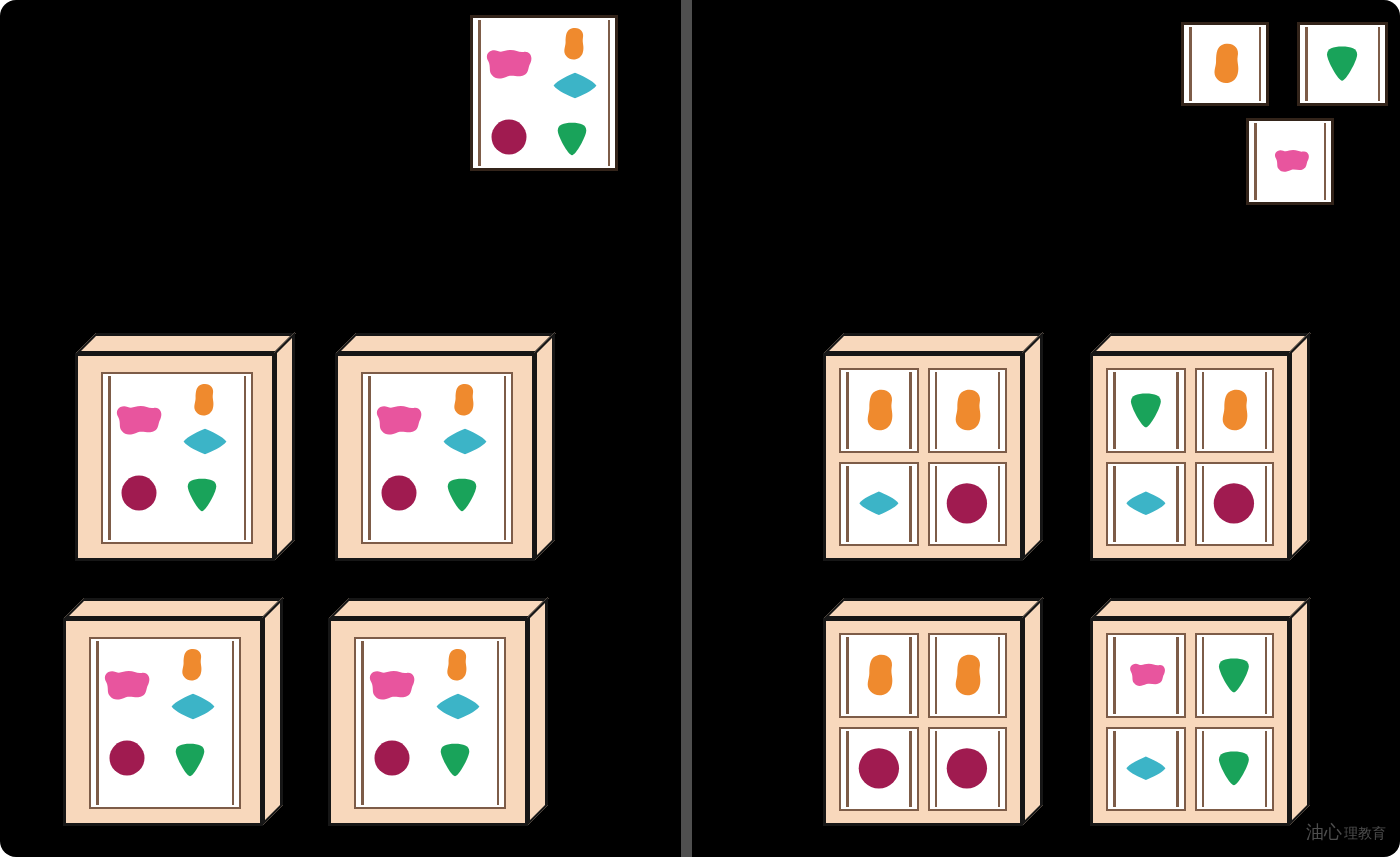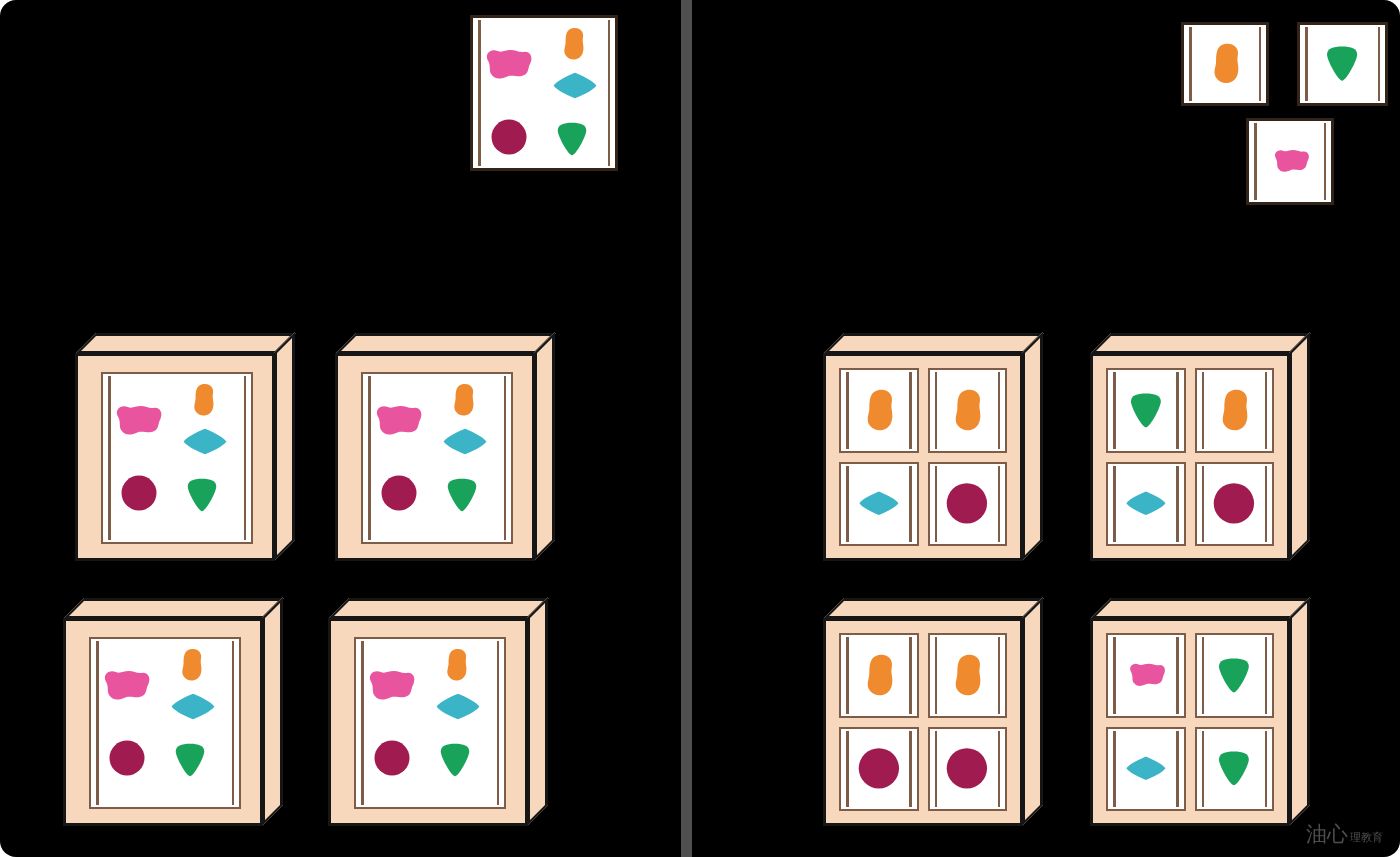--- a/index.html
+++ b/index.html
@@ -50,22 +50,22 @@
   .slot-teal{left:78px;top:52px;width:48px;height:31px;}
   .slot-circle{left:17px;top:100px;width:38px;height:38px;}
   .slot-triangle{left:78px;top:102px;width:42px;height:38px;}
 
   
   .cellgrid{position:absolute;left:13px;right:13px;top:12px;bottom:12px;display:grid;grid-template-columns:1fr 1fr;grid-template-rows:1fr 1fr;gap:9px;}
   .cell{position:relative;background:#fff;border:2.5px solid #7d5c48;display:flex;align-items:center;justify-content:center;}
   .cell svg{width:58%;height:58%;display:block;}
 
   .watermark{position:absolute;left:1306px;top:820px;color:#9a9a9a;opacity:.5;white-space:nowrap;}
-  .watermark .wm-main{font-size:21px;}
-  .watermark .wm-small{font-size:11px;margin-left:2px;}
+  .watermark .wm-main{font-size:18px;}
+  .watermark .wm-small{font-size:14px;margin-left:2px;}
 </style>
 </head>
 <body>
 
 <div class="stage">
 
   <div class="divider"></div>
 
   <section>
     <div id="left-example" class="card card-lines example-left">

